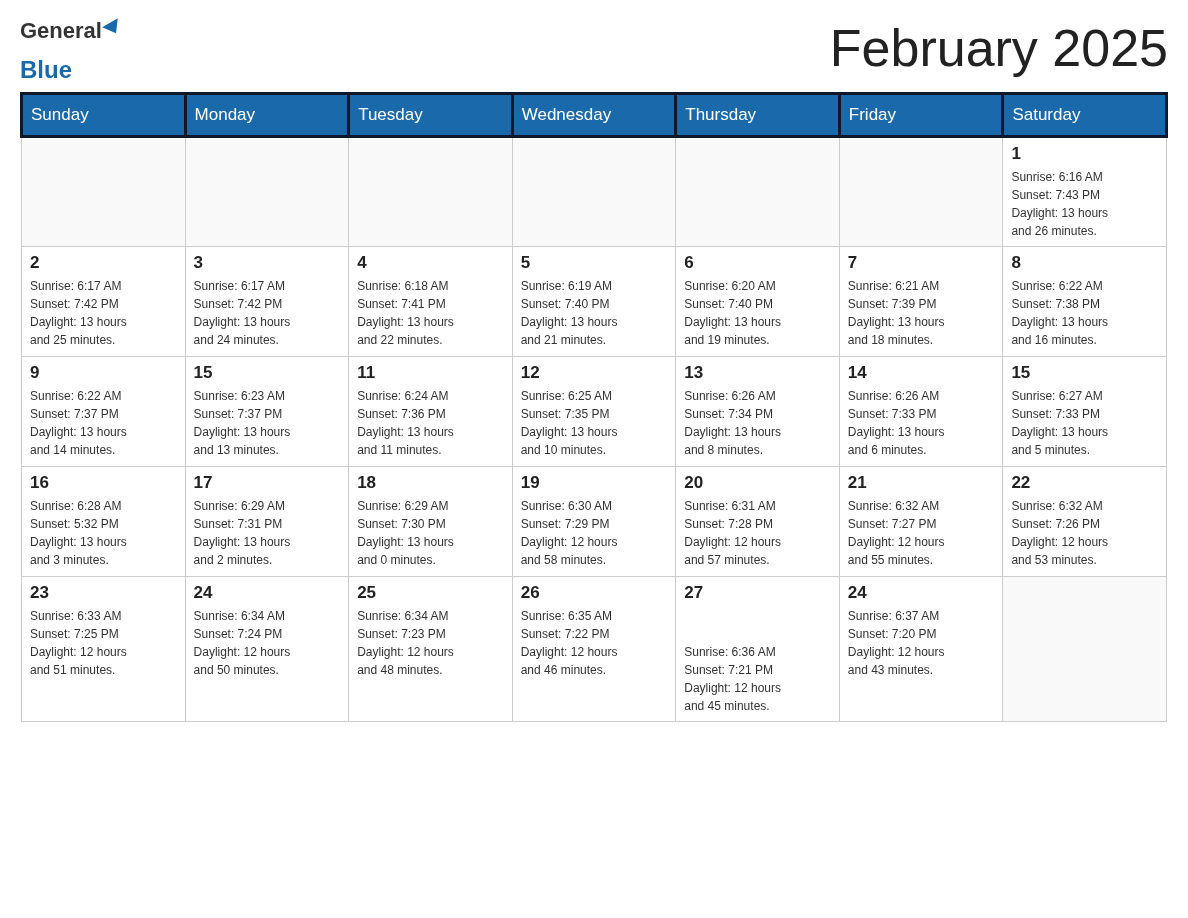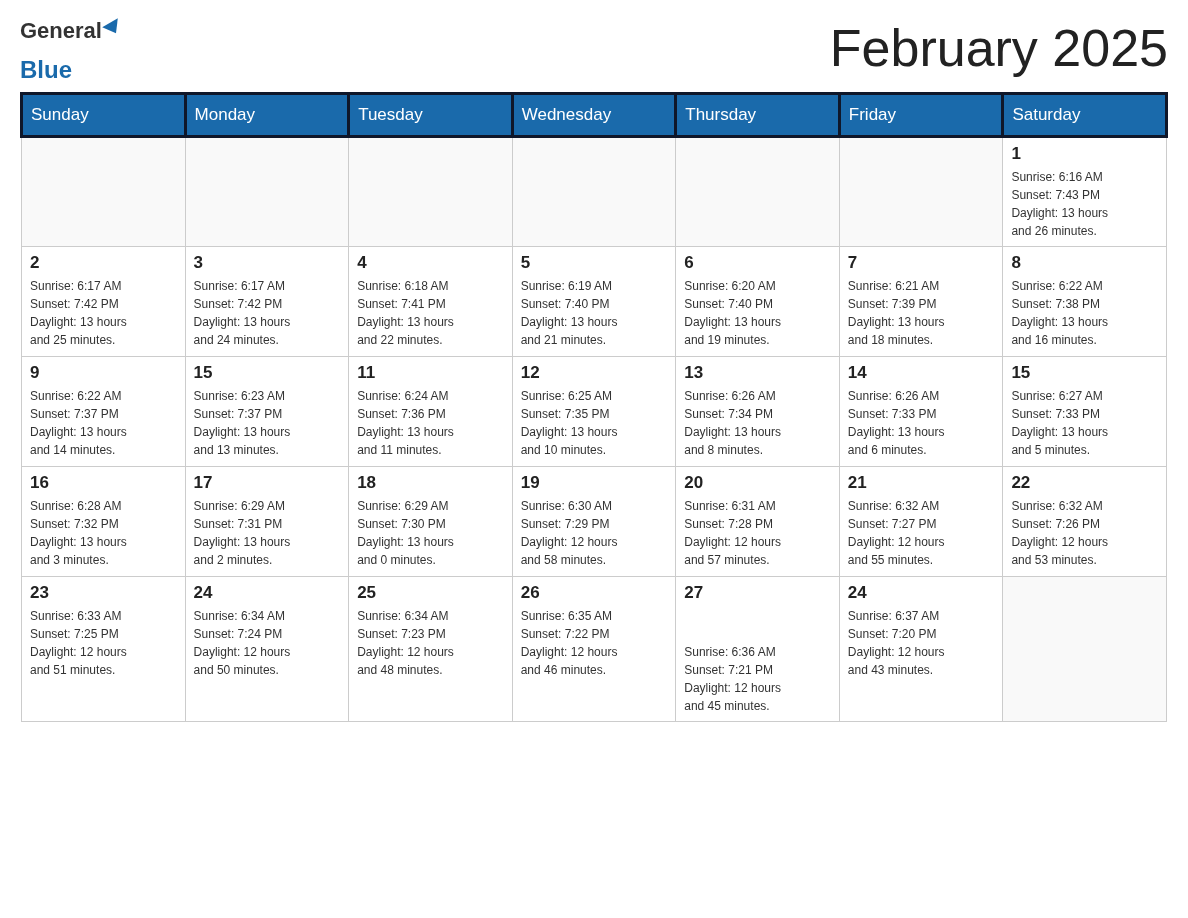--- a/index.html
+++ b/index.html
@@ -249,21 +249,21 @@
           <div class="day-info" style="white-space: pre-line;">Sunrise: 6:27 AM
 Sunset: 7:33 PM
 Daylight: 13 hours
 and 5 minutes.</div>
         </td>
       </tr>
       <tr>
         <td class="row-top">
           <span class="day-number">16</span>
           <div class="day-info" style="white-space: pre-line;">Sunrise: 6:28 AM
-Sunset: 7:32 PM
+Sunset: 5:32 PM
 Daylight: 13 hours
 and 3 minutes.</div>
         </td>
         <td class="row-top">
           <span class="day-number">17</span>
           <div class="day-info" style="white-space: pre-line;">Sunrise: 6:29 AM
 Sunset: 7:31 PM
 Daylight: 13 hours
 and 2 minutes.</div>
         </td>

